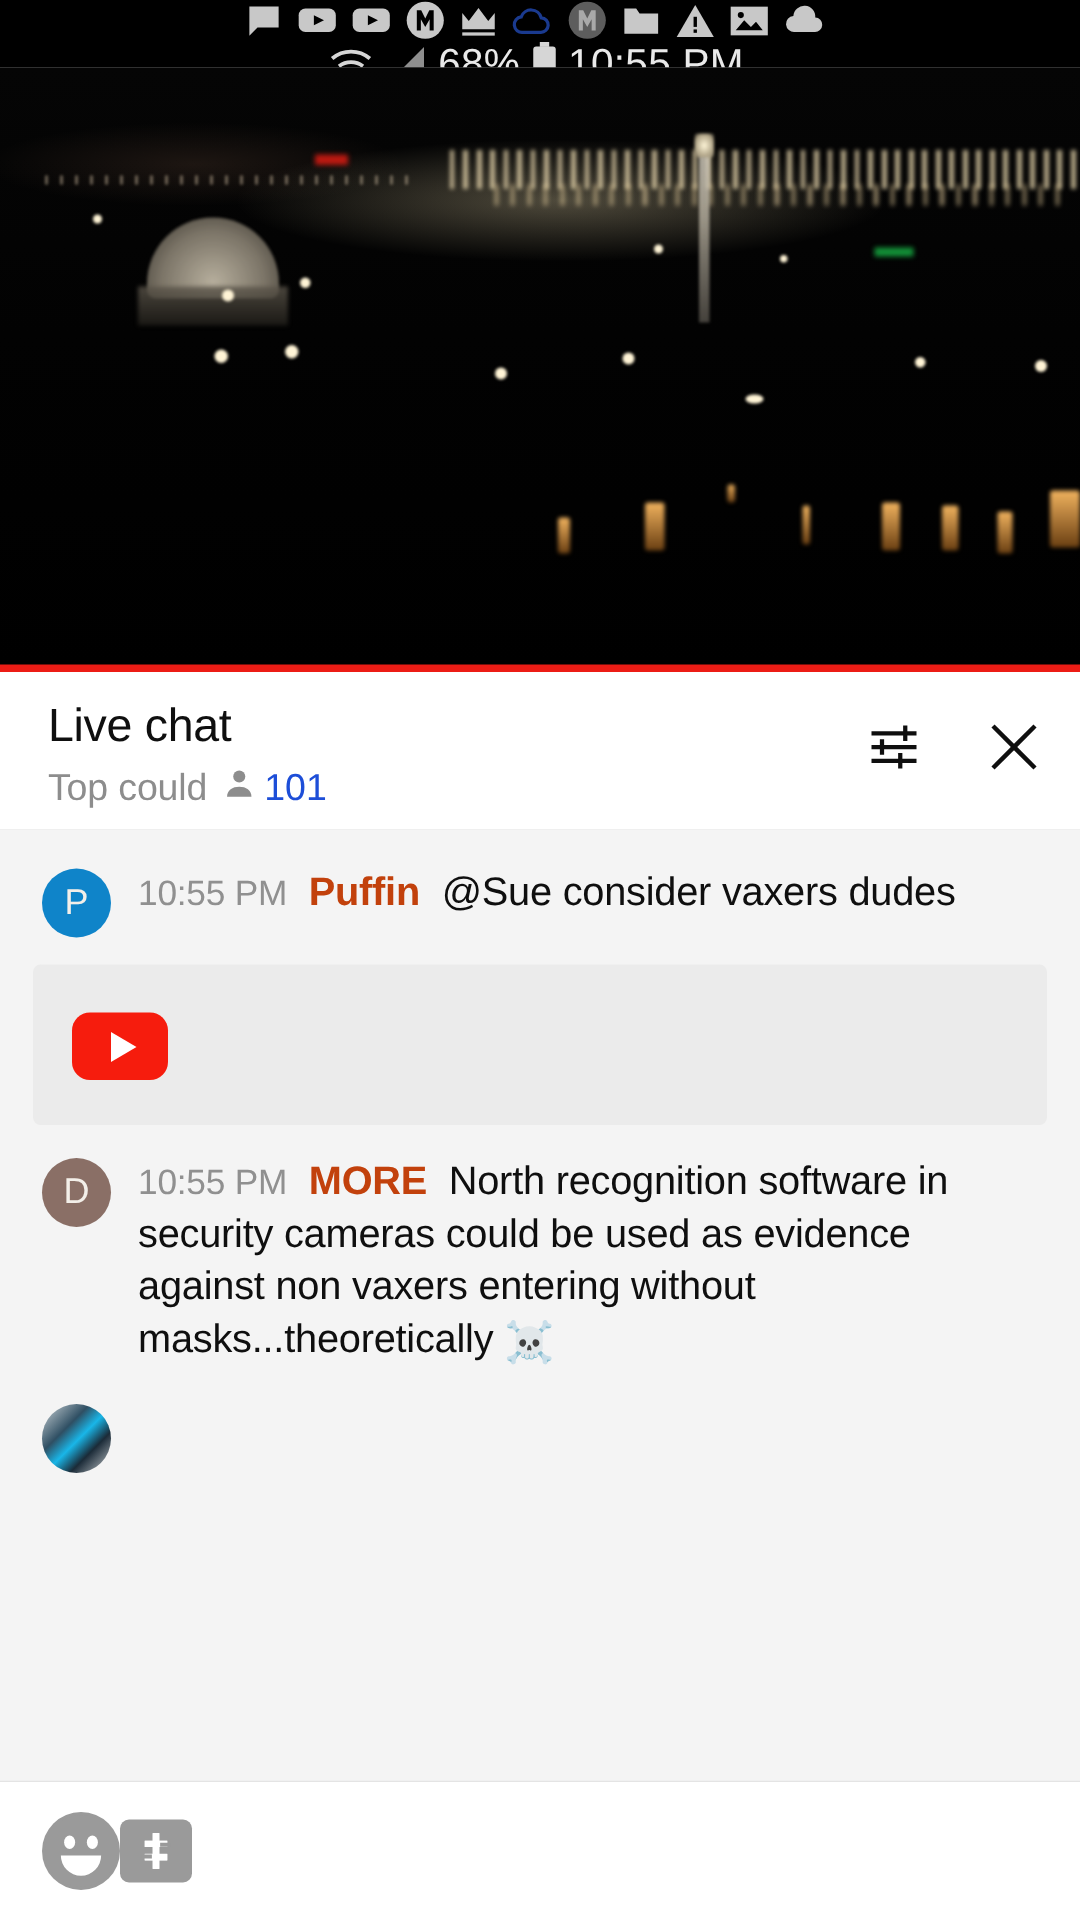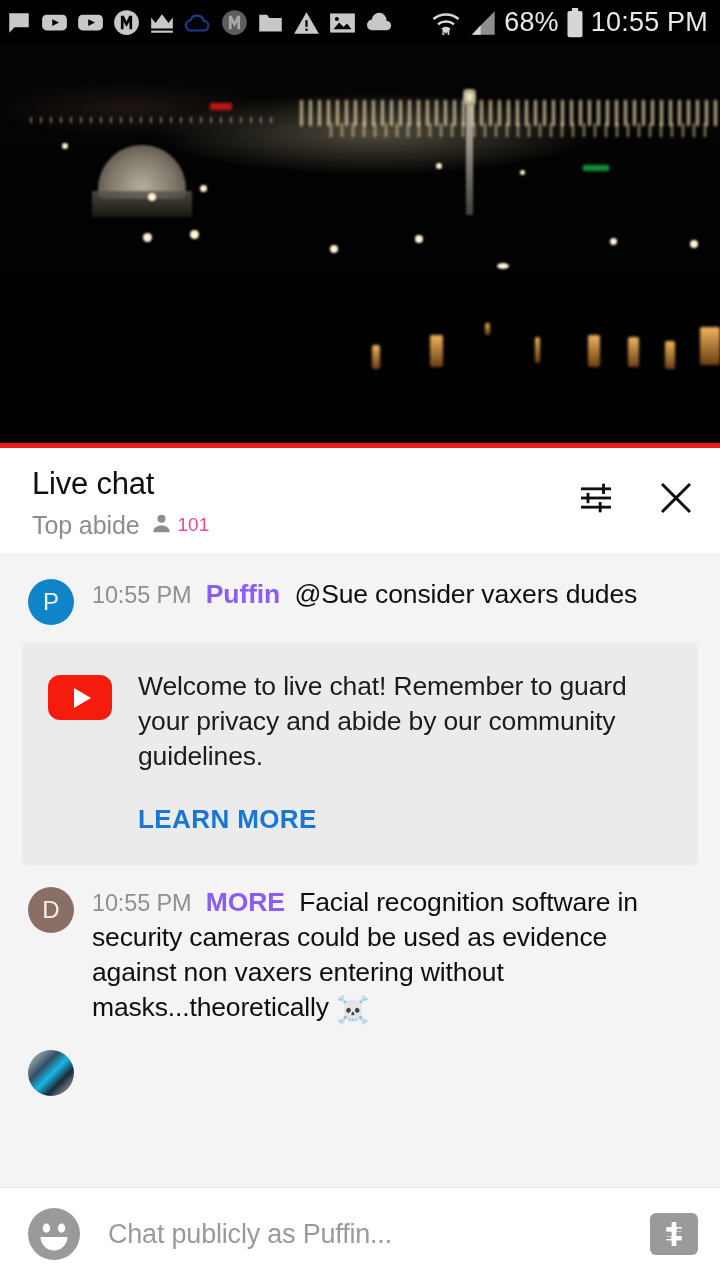--- a/index.html
+++ b/index.html
@@ -8,21 +8,21 @@
     font-family:"Liberation Sans", sans-serif;
     background:#ffffff;
     overflow:hidden;
     -webkit-font-smoothing:antialiased;
   }
   #app{ position:relative; width:720px; height:1280px; overflow:hidden; }
 
   
   .statusbar{
     height:45px; background:#000; display:flex; align-items:center;
-    padding:0 12px 0 6px; color:#d6d6d6; position:relative;
+    padding:0 12px 0 6px; color:#d6d6d6; position:relative;flex-direction:column;
   }
   .sb-left{ display:flex; align-items:center; gap:9px; flex:1; }
   .sb-right{ display:flex; align-items:center; gap:7px; }
   .sb-ico{ display:inline-flex; align-items:center; justify-content:center; }
   .sb-time{ font-size:27px; color:#e9e9e9; letter-spacing:.2px; font-weight:400; }
   .sb-batt-txt{ font-size:27px; color:#e9e9e9; letter-spacing:.2px; }
 
   
   .video{
     position:relative; width:720px; height:403px;
@@ -97,21 +97,21 @@
   
   .chat-header{
     position:relative; height:105px; background:#fff;
     padding:18px 16px 0 32px; display:flex; align-items:flex-start;
   }
   .ch-titles{ flex:1; }
   .ch-title{ font-size:31px; color:#0f0f0f; line-height:1.15; letter-spacing:-.2px; }
   .ch-sub{ display:flex; align-items:center; margin-top:9px; gap:10px; }
   .ch-topchat{ font-size:25px; color:#8d8d8d; letter-spacing:-.1px; }
   .ch-viewers{ display:flex; align-items:center; gap:5px; }
-  .ch-count{ font-size:19px; color:#ec4899; }
+  .ch-count{ font-size:25px; color:#1d4ed8; }
   .ch-actions{ display:flex; align-items:center; gap:36px; padding-top:10px; padding-right:6px; }
   .ch-btn{ width:44px; height:44px; display:flex; align-items:center; justify-content:center; }
   .hdr-shadow{
     position:absolute; left:0; bottom:-6px; width:100%; height:6px;
     background:linear-gradient(rgba(0,0,0,.16), rgba(0,0,0,0));
   }
 
   
   .chat-list{
     position:relative; background:#f4f4f4; height:634px; overflow:hidden;
@@ -119,21 +119,21 @@
   }
   .msg{ display:flex; padding:10px 22px 10px 28px; align-items:flex-start; }
   .avatar{
     width:46px; height:46px; border-radius:50%; flex:0 0 46px;
     display:flex; align-items:center; justify-content:center;
     color:#f3efe9; font-size:24px; margin-top:2px; overflow:hidden; position:relative;
   }
   .msg-body{ margin-left:18px; flex:1; }
   .mline{ font-size:26.5px; line-height:1.32; color:#0f0f0f; letter-spacing:-.15px; }
   .time{ color:#909090; font-size:23.5px; }
-  .author{ color:#8b5cf6; font-weight:bold; }
+  .author{ color:#c2410c; font-weight:bold; }
   .emoji{ font-size:27px; vertical-align:-3px; }
 
   
   .welcome{
     margin:8px 22px 10px 22px; background:#ebebeb; border-radius:5px;
     padding:26px 28px 30px 26px; display:flex; align-items:flex-start;
   }
   .yt-logo{
     width:64px; height:45px; background:#f61c0d; border-radius:12px;
     display:flex; align-items:center; justify-content:center; flex:0 0 64px; margin-top:6px;
@@ -299,21 +299,21 @@
     <div class="warm" style="left:665px;top:296px;width:10px;height:28px;"></div>
     <div class="warm" style="left:700px;top:282px;width:20px;height:38px;"></div>
 
     <div class="progress"></div>
   </div>
 
   <div class="chat-header">
     <div class="ch-titles">
       <div class="ch-title">Live chat</div>
       <div class="ch-sub">
-        <span class="ch-topchat">Top abide</span>
+        <span class="ch-topchat">Top could</span>
         <span class="ch-viewers">
           <span>
             <svg width="23" height="23" viewBox="0 0 24 24">
                 <circle cx="12" cy="7" r="4.2" fill="#8d8d8d"></circle>
                 <path fill="#8d8d8d" d="M3.5 21c0-4.7 3.8-7 8.5-7s8.5 2.3 8.5 7z"></path>
               </svg>
           </span>
           <span class="ch-count">101</span>
         </span>
       </div>
@@ -353,53 +353,48 @@
         <div class="mline">
           <span class="time">10:55 PM</span>&nbsp;&nbsp;<span class="author">Puffin</span>&nbsp;&nbsp;<span>@Sue consider vaxers dudes</span>
         </div>
       </div>
     </div>
 
     <div class="welcome">
       <div class="yt-logo">
         <div class="yt-tri"></div>
       </div>
-      <div class="welcome-body">
-        <div class="welcome-text">Welcome to live chat! Remember to guard your privacy and abide by our community guidelines.</div>
-        <div class="learn-more">LEARN MORE</div>
-      </div>
     </div>
 
     <div class="msg">
       <div class="avatar" style="background:#8a6f66;">
         <span>D</span>
       </div>
       <div class="msg-body">
         <div class="mline">
-          <span class="time">10:55 PM</span>&nbsp;&nbsp;<span class="author">MORE</span>&nbsp;&nbsp;<span>Facial recognition software in security cameras could be used as evidence against non vaxers entering without masks...theoretically </span><span class="emoji">☠️</span>
+          <span class="time">10:55 PM</span>&nbsp;&nbsp;<span class="author">MORE</span>&nbsp;&nbsp;<span>North recognition software in security cameras could be used as evidence against non vaxers entering without masks...theoretically </span><span class="emoji">☠️</span>
         </div>
       </div>
     </div>
 
     <div class="msg">
       <div class="avatar" style="background:linear-gradient(135deg,#cfd6da 0%,#2f4f63 35%,#19b6e8 52%,#1b2b38 70%,#c9cdd0 100%);"></div>
     </div>
 
   </div>
 
   <div class="inputbar">
     <div class="emoji-btn">
       <svg width="52" height="52" viewBox="0 0 24 24">
         <circle cx="12" cy="12" r="11" fill="#9a9a9a"></circle>
         <ellipse cx="8.5" cy="9.3" rx="1.7" ry="2.1" fill="#fff"></ellipse>
         <ellipse cx="15.5" cy="9.3" rx="1.7" ry="2.1" fill="#fff"></ellipse>
         <path d="M5.8 13.4h12.4a6.2 6.2 0 0 1-12.4 0z" fill="#fff"></path>
       </svg>
     </div>
-    <div class="input-ph">Chat publicly as Puffin...</div>
     <div class="superchat">
       <svg width="30" height="30" viewBox="0 0 24 24">
         <rect x="10.2" y="2.5" width="3.6" height="19" fill="#fff"></rect>
         <path fill="#fff" d="M6 6.5h12v3.4H6zM6 13.5h12v3.4H6z"></path>
         <path fill="#9a9a9a" d="M6 9.9h6.6v3.6H6zM11.6 9.9H18v3.6h-6.4z" opacity="0"></path>
         <path fill="#9a9a9a" d="M4.5 9.8h7.2v3.8H4.5zM12.3 9.8h7.2v3.8h-7.2z" opacity="0"></path>
         <path fill="#fff" d="M6 6.5h12v3.4H6z"></path>
         <path fill="#fff" d="M6 13.6h12v3.4H6z"></path>
         <rect x="10.3" y="2.4" width="3.4" height="19.2" fill="#fff"></rect>
         <path fill="#9a9a9a" d="M14.2 7.6h5.3v2.1h-5.3zM4.5 13.9h5.3v2.1H4.5z"></path>

